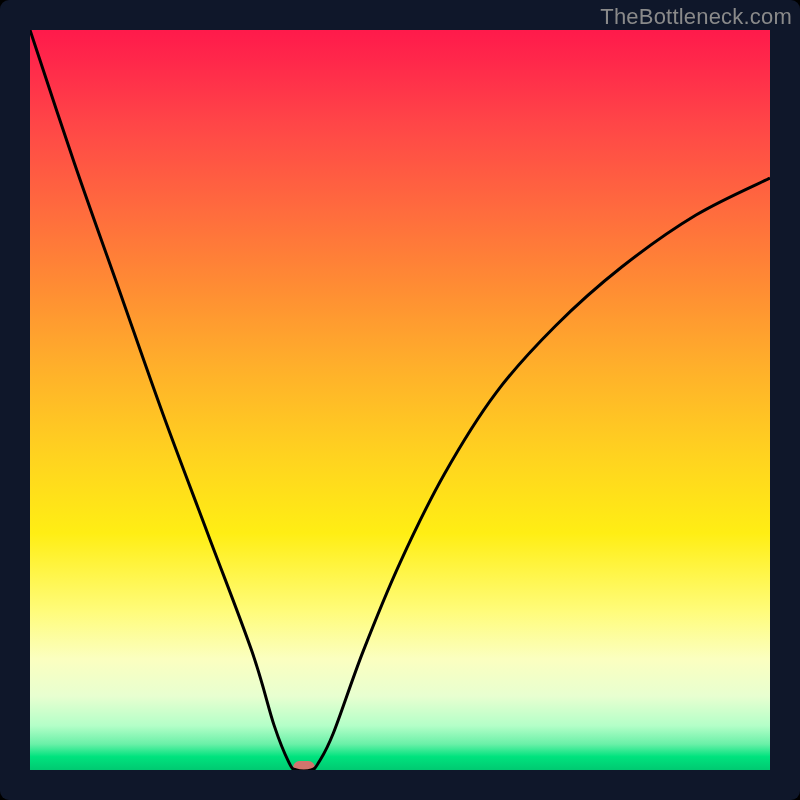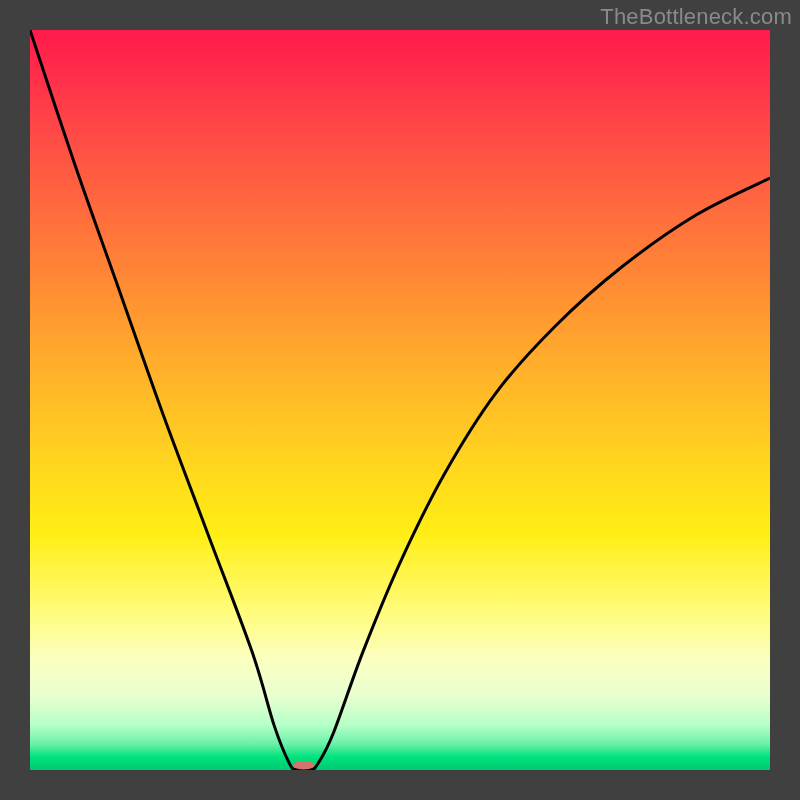--- a/index.html
+++ b/index.html
@@ -10,21 +10,22 @@
     background: #000;
     overflow: hidden;
     font-family: Arial, Helvetica, sans-serif;
   }
   .frame {
     position: absolute;
     left: 0;
     top: 0;
     width: 800px;
     height: 800px;
-    background: #404040;
+    background: #0f172a;
+    border-radius: 9px;
   }
   .plot-area {
     position: absolute;
     left: 30px;
     top: 30px;
     width: 740px;
     height: 740px;
     overflow: hidden;
   }
   .gradient {

